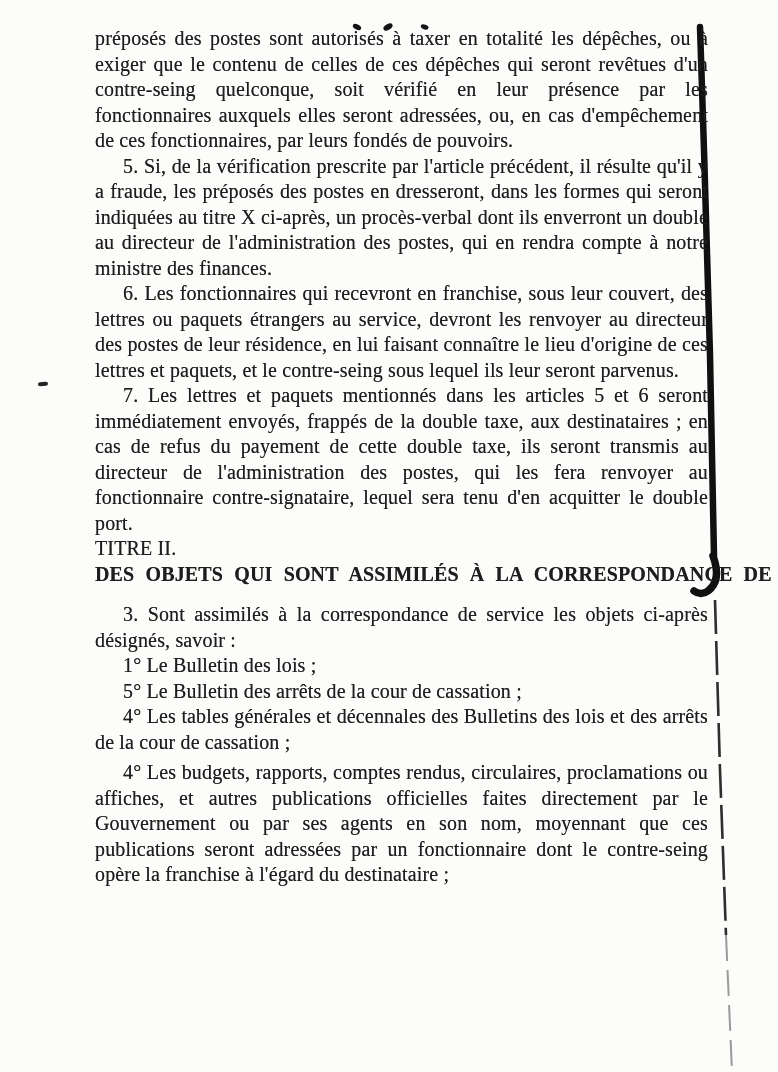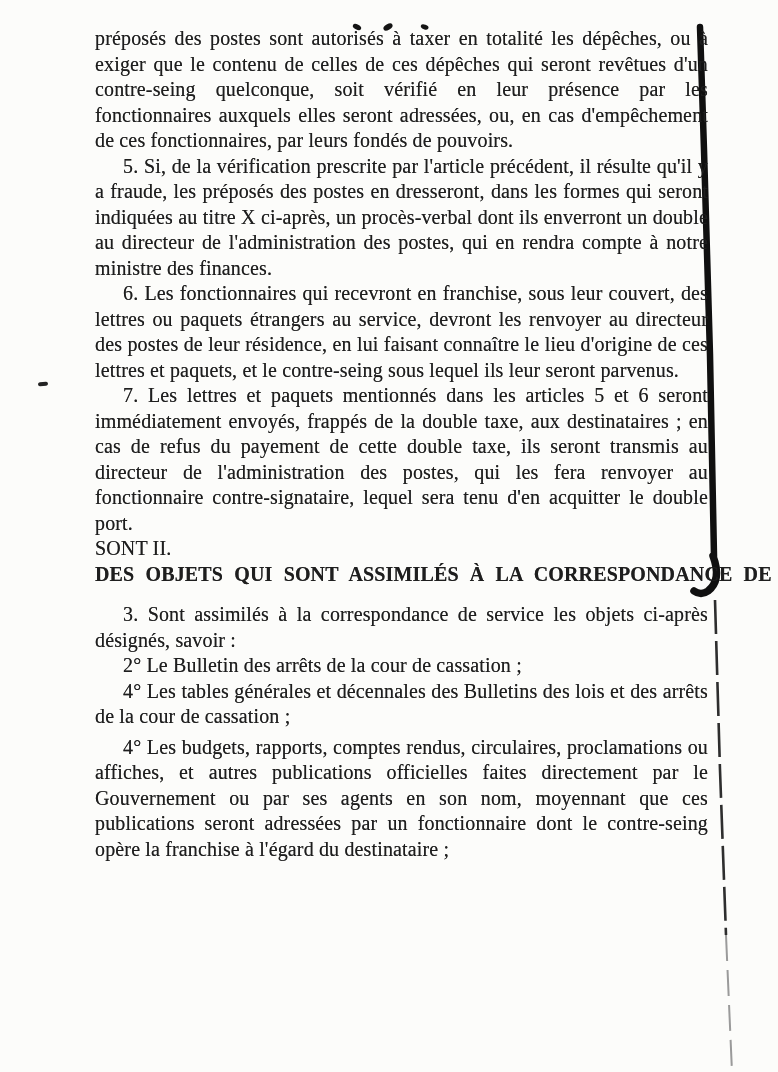--- a/index.html
+++ b/index.html
@@ -87,28 +87,29 @@
   <div class="textcol">
 
     <p class="continuation">préposés des postes sont autorisés à taxer en totalité les dépêches, ou à exiger que le contenu de celles de ces dépêches qui seront revêtues d'un contre-seing quelconque, soit vérifié en leur présence par les fonctionnaires auxquels elles seront adressées, ou, en cas d'empêchement de ces fonctionnaires, par leurs fondés de pouvoirs.</p>
 
     <p>5. Si, de la vérification prescrite par l'article précédent, il résulte qu'il y a fraude, les préposés des postes en dresseront, dans les formes qui seront indiquées au titre X ci-après, un procès-verbal dont ils enverront un double au directeur de l'administration des postes, qui en rendra compte à notre ministre des finances.</p>
 
     <p>6. Les fonctionnaires qui recevront en franchise, sous leur couvert, des lettres ou paquets étrangers au service, devront les renvoyer au directeur des postes de leur résidence, en lui faisant connaître le lieu d'origine de ces lettres et paquets, et le contre-seing sous lequel ils leur seront parvenus.</p>
 
     <p>7. Les lettres et paquets mentionnés dans les articles 5 et 6 seront immédiatement envoyés, frappés de la double taxe, aux destinataires ; en cas de refus du payement de cette double taxe, ils seront transmis au directeur de l'administration des postes, qui les fera renvoyer au fonctionnaire contre-signataire, lequel sera tenu d'en acquitter le double port.</p>
 
-    <p class="titre-heading">SONT II.</p>
+    <p class="titre-heading">TITRE II.</p>
 
     <p class="titre-subheading">DES OBJETS QUI SONT ASSIMILÉS À LA CORRESPONDANCE DE SERVICE.</p>
 
     <p class="art8-intro">3. Sont assimilés à la correspondance de service les objets ci-après désignés, savoir :</p>
 
+    <p class="list-item">1° Le Bulletin des lois ;</p>
 
-    <p class="list-item">2° Le Bulletin des arrêts de la cour de cassation ;</p>
+    <p class="list-item">5° Le Bulletin des arrêts de la cour de cassation ;</p>
 
     <p class="list-item">4° Les tables générales et décennales des Bulletins des lois et des arrêts de la cour de cassation ;</p>
 
     <p class="list-item item4">4° Les budgets, rapports, comptes rendus, circulaires, proclamations ou affiches, et autres publications officielles faites directement par le Gouvernement ou par ses agents en son nom, moyennant que ces publications seront adressées par un fonctionnaire dont le contre-seing opère la franchise à l'égard du destinataire ;</p>
 
 
   </div>
 </div>
 
 </body></html>

